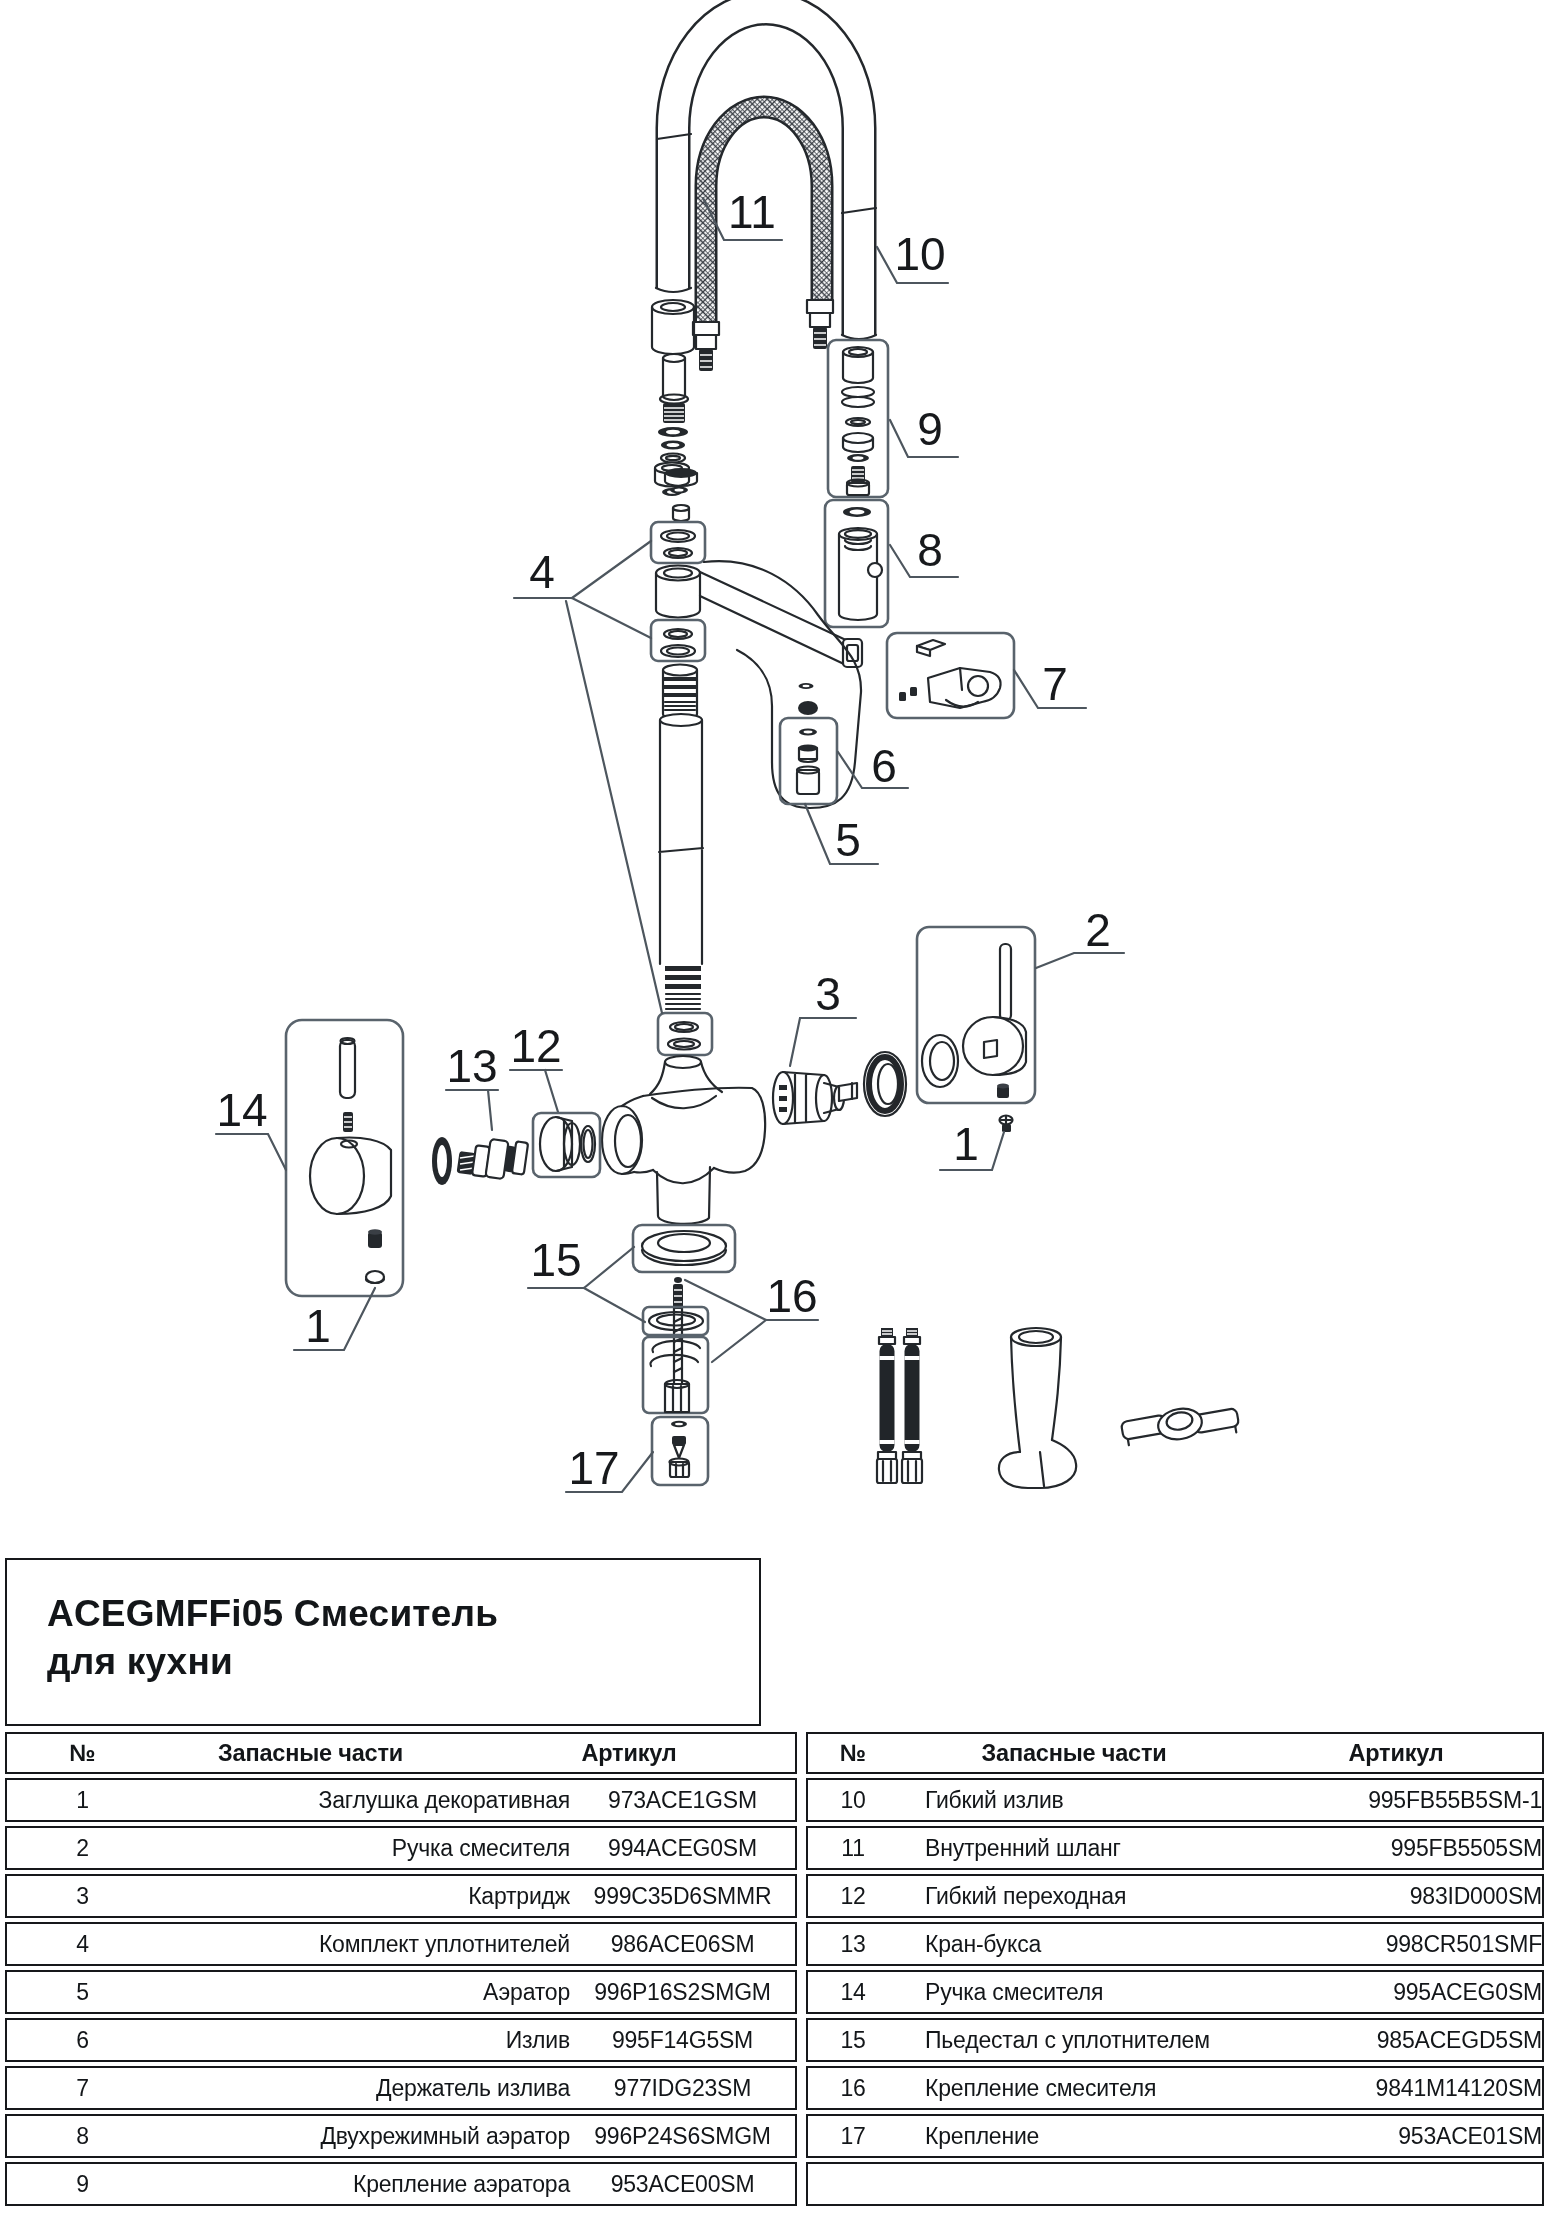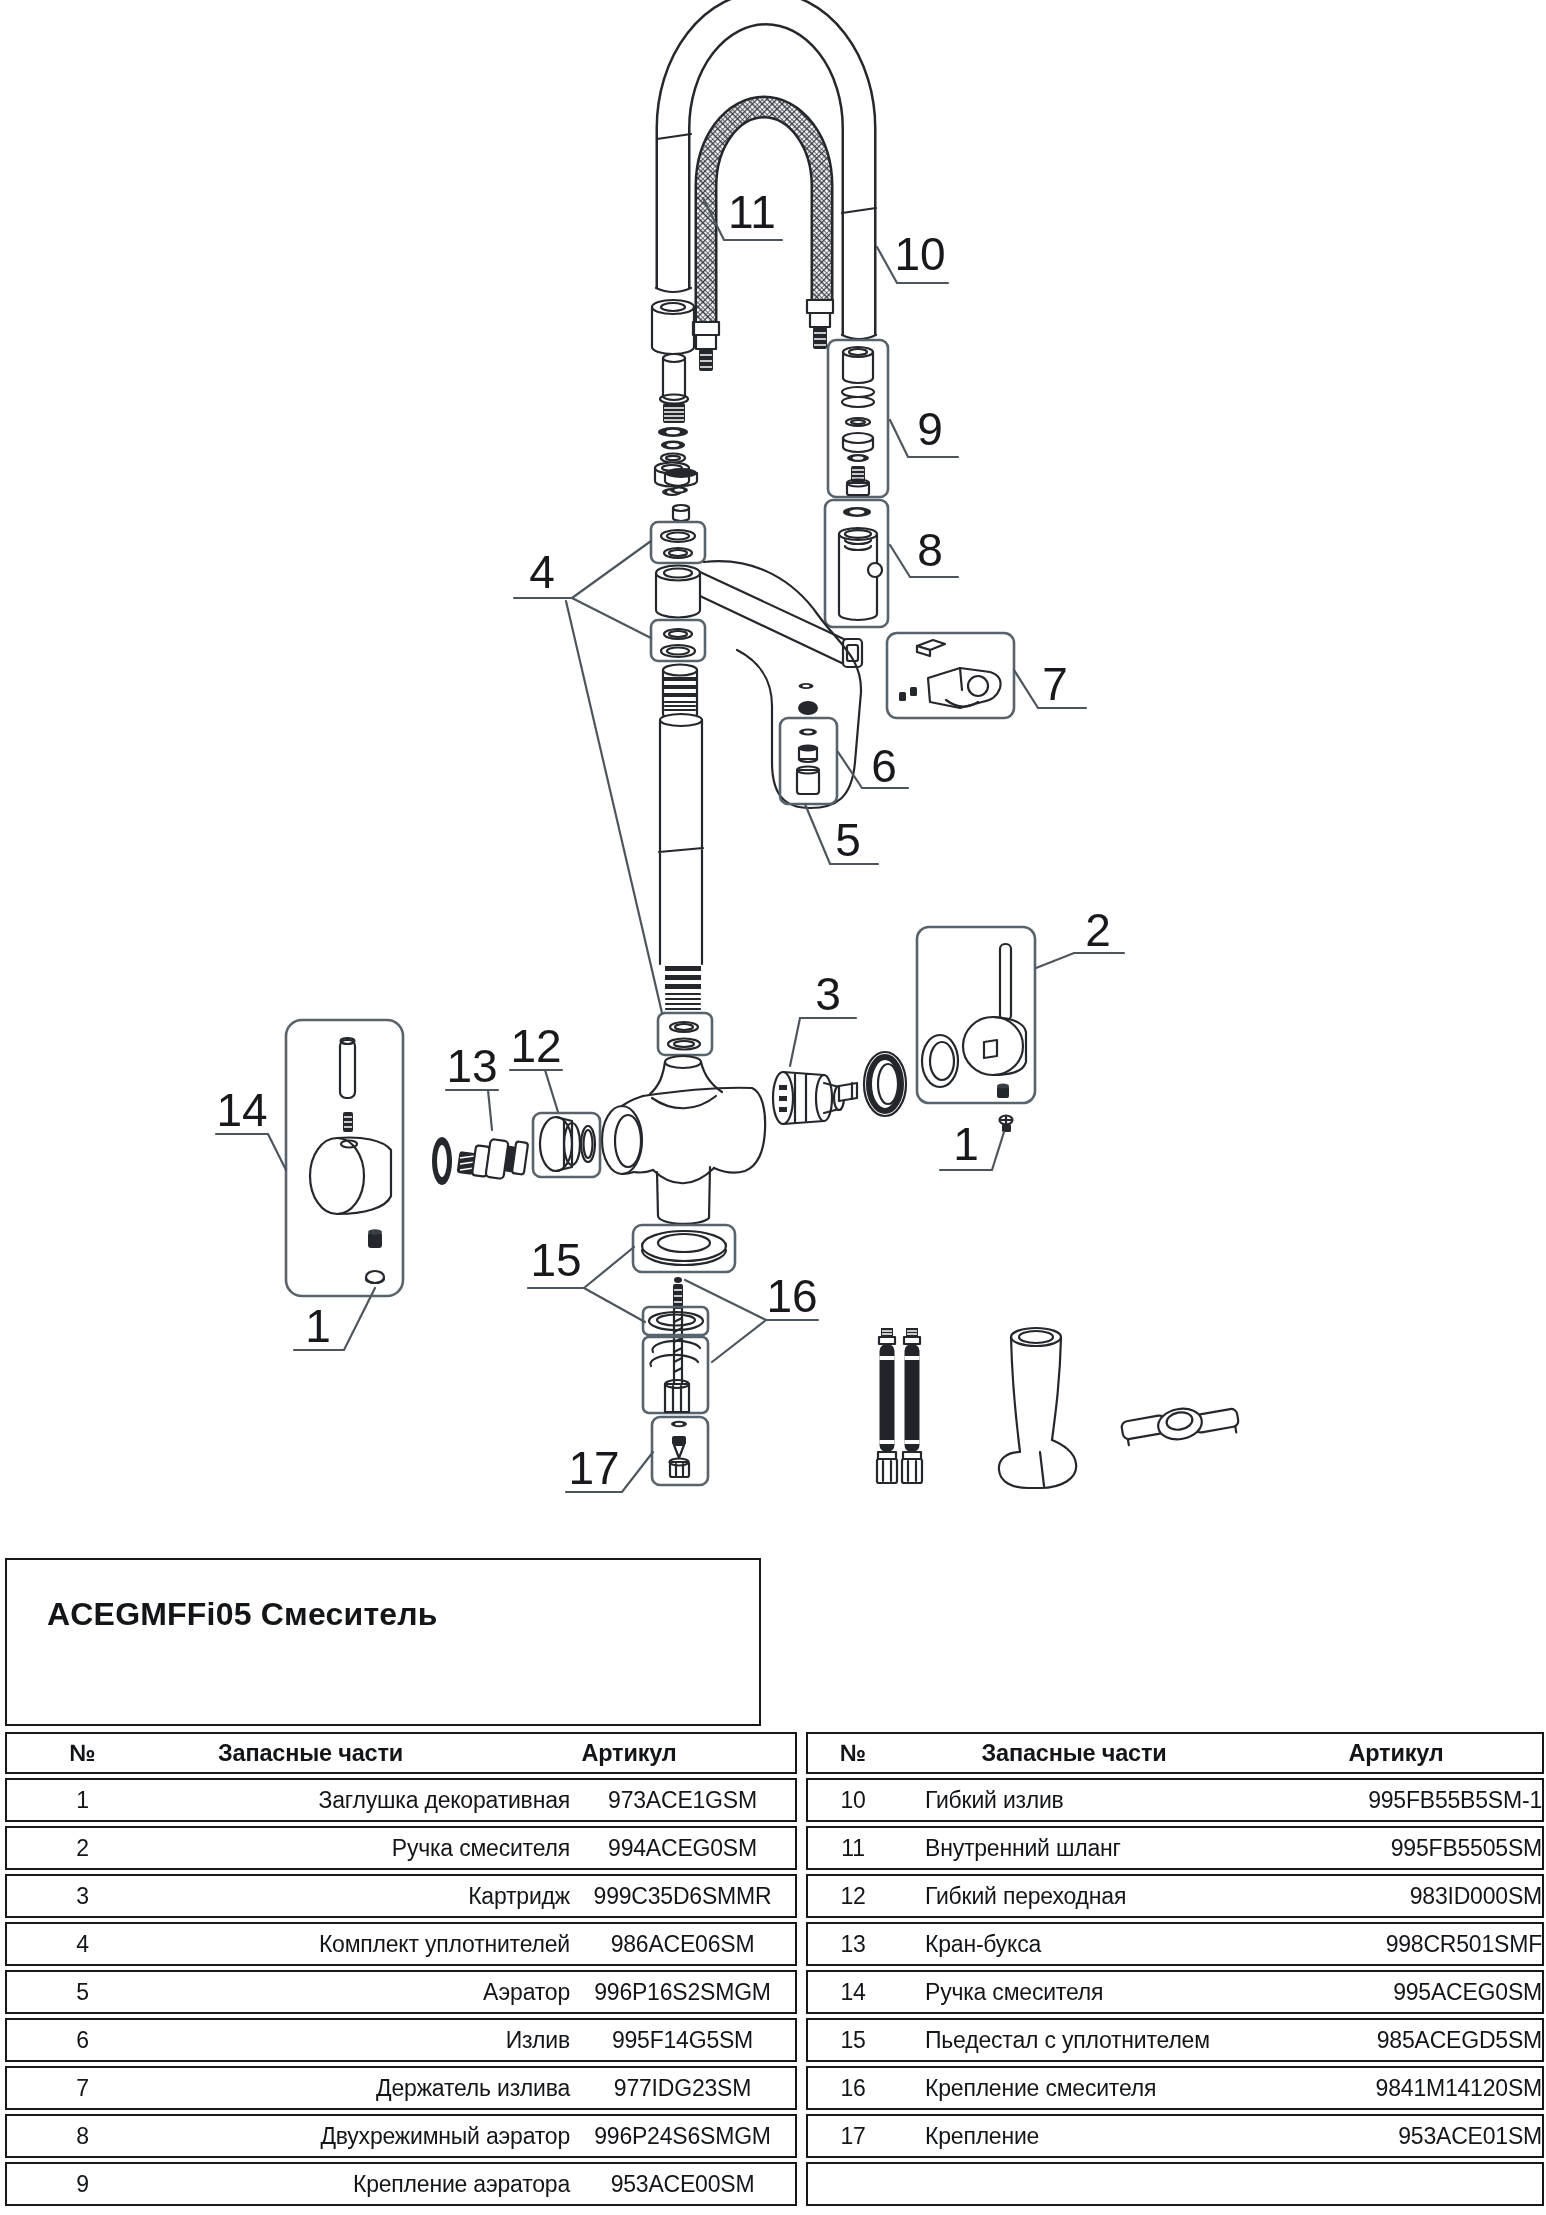--- a/index.html
+++ b/index.html
@@ -25,21 +25,21 @@
   .lead{stroke:var(--lead);stroke-width:2.2;fill:none;stroke-linecap:round;}
   .num{font-family:"Liberation Sans",sans-serif;font-size:46px;fill:#17191c;text-anchor:middle;}
   .tubeB{stroke:var(--line);stroke-width:35;fill:none;}
   .tubeW{stroke:#ffffff;stroke-width:30;fill:none;}
   .hoseB{stroke:var(--line);stroke-width:23;fill:none;}
   .hoseP{stroke:url(#braid);stroke-width:18;fill:none;}
   
   #titleBox{
     position:absolute;left:5px;top:1558px;width:756px;height:168px;
     border:2.5px solid var(--tb);box-sizing:border-box;
-    padding:30px 0 0 40px;font-size:32px;font-weight:600;line-height:48px;
+    padding:30px 0 0 40px;font-size:37px;font-weight:600;line-height:48px;
     letter-spacing:.2px;
   }
   
   .tbl{position:absolute;top:1732px;}
   #tblL{left:5px;width:792px;}
   #tblR{left:806px;width:738px;}
   .trow{
     display:flex;align-items:center;height:44px;margin-bottom:4px;
     border:2.5px solid var(--tb);box-sizing:border-box;background:#fff;
     font-size:23px;letter-spacing:-0.2px;
@@ -422,20 +422,21 @@
       <ellipse class="pw" cx="556" cy="1144" rx="16" ry="27"></ellipse>
       <path class="p" d="M 556,1117 L 572,1121 L 572,1167 L 556,1171 M 564,1119 V 1169"></path>
       <ellipse class="p" cx="572" cy="1144" rx="8" ry="21"></ellipse>
       <ellipse class="p" cx="588" cy="1144" rx="7" ry="18"></ellipse>
       <ellipse class="p" cx="588" cy="1144" rx="4.5" ry="14"></ellipse>
     </g>
   </svg>
 
   <div id="titleBox">
     <div>ACEGMFFi05 Смеситель</div>
+    <div>для кухни</div>
   </div>
 
   <div id="tblL" class="tbl">
     <div class="trow thead">
       <div class="c1">№</div>
       <div class="h2">Запасные части</div>
       <div class="h3">Артикул</div>
     </div>
     <div class="trow">
       <div class="c1">1</div>

